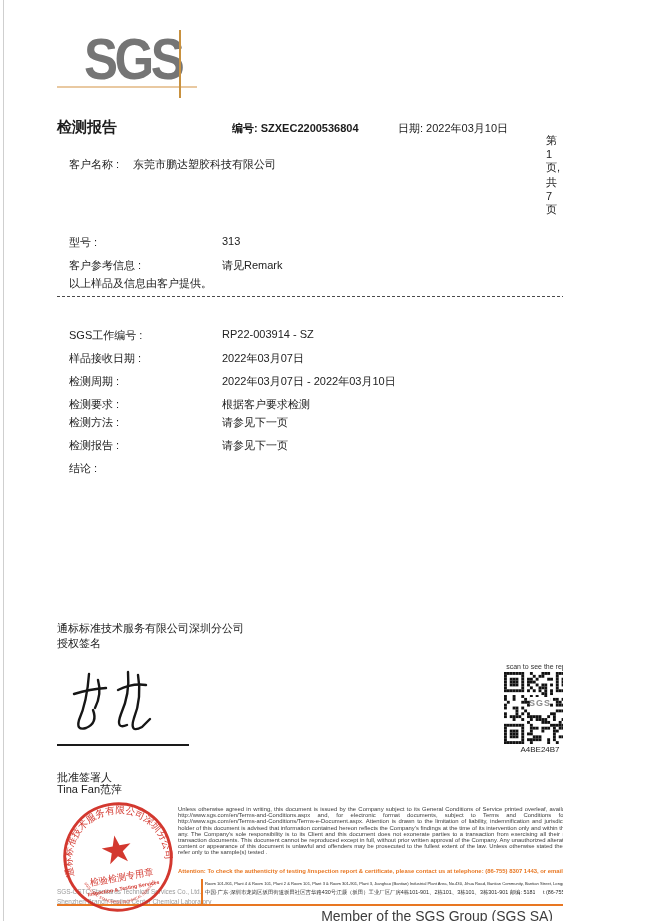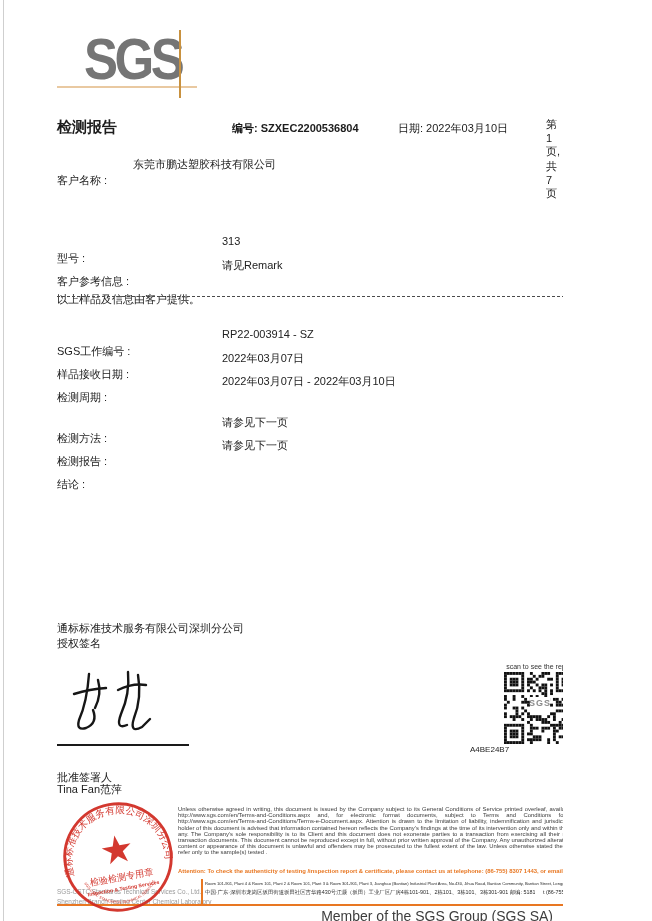--- a/index.html
+++ b/index.html
@@ -11,36 +11,36 @@
   
   #logo-text{left:84px;top:30px;font-size:58px;font-weight:bold;color:#757575;
              letter-spacing:-4px;transform:scaleX(.88);transform-origin:left top;line-height:1;}
   #logo-hline{left:57px;top:86px;width:140px;height:2px;background:#e9c9a1;}
   #logo-vline{left:179px;top:30px;width:2px;height:68px;background:#c8913f;}
   
   .title{font-size:15px;font-weight:bold;color:#1c1c1c;}
   .meta{font-size:11px;color:#1c1c1c;}
   
   .doc-row{position:absolute;left:0;width:652px;height:16px;font-size:11px;color:#222;}
-  .doc-row .lab{position:absolute;left:57px;white-space:nowrap;margin-top:16px;}
+  .doc-row .lab{position:absolute;left:69px;white-space:nowrap;}
   .doc-row .val{position:absolute;white-space:nowrap;}
   .val-a{left:133px;} .val-b{left:222px;}
   #sep-dash{left:57px;top:296px;width:596px;height:1px;
     background:repeating-linear-gradient(90deg,#4a4a4a 0 3px,transparent 3px 5px);}
   #conclusion-text{left:222px;top:455px;width:372px;font-size:11px;line-height:17.5px;color:#222;}
   
   .sig-txt{font-size:11px;color:#222;white-space:nowrap;}
   #sig-underline{left:57px;top:744px;width:132px;height:1.5px;background:#1a1a1a;}
   
   #qr-caption{left:470px;top:663px;width:140px;text-align:center;font-size:7px;color:#333;}
   #qr-box{left:504px;top:672px;width:72px;height:72px;}
   #qr-center-label{left:504px;top:698px;width:72px;text-align:center;font-size:9px;
      font-weight:bold;color:#8a8a8a;letter-spacing:1px;}
   #qr-center-bg{left:530px;top:697px;width:20px;height:13px;background:#fff;}
-  #qr-code-text{left:470px;top:745px;width:140px;font-size:8px;color:#222;}
+  #qr-code-text{left:470px;top:745px;width:140px;text-align:center;font-size:8px;color:#222;}
   
   .fineprint{font-size:5.9px;line-height:6.2px;color:#3c3c3c;text-align:justify;}
   #legal-text{left:178px;top:806px;width:470px;}
   #attention-text{left:178px;top:868px;width:470px;font-size:5.9px;line-height:6.4px;
      font-weight:bold;color:#e87722;}
   .gray-co{font-size:6.4px;color:#9a9a9a;white-space:nowrap;}
   #addr-block{left:205px;top:880px;width:443px;}
   .addr-row{display:flex;justify-content:space-between;align-items:baseline;}
   #addr-en{font-size:4.1px;color:#2a2a2a;white-space:nowrap;overflow:hidden;max-width:370px;}
   #addr-cn{font-size:5.4px;color:#2a2a2a;white-space:nowrap;overflow:hidden;max-width:330px;}
@@ -58,21 +58,21 @@
 
   <div id="scan-edge" class="abs"></div>
 
   <div id="logo-text" class="abs">SGS</div>
   <div id="logo-hline" class="abs"></div>
   <div id="logo-vline" class="abs"></div>
 
   <div class="abs title" style="left:57px;top:118px;">检测报告</div>
   <div class="abs meta" style="left:232px;top:121px;font-weight:bold;">编号: SZXEC2200536804</div>
   <div class="abs meta" style="left:398px;top:121px;">日期: 2022年03月10日</div>
-  <div class="abs meta" style="left:546px;top:117px;">第1页,共7页</div>
+  <div class="abs meta" style="left:546px;top:133px;">第1页,共7页</div>
 
   <div class="doc-row" style="top:157px">
     <span class="lab">客户名称 :</span>
     <span class="val val-a">东莞市鹏达塑胶科技有限公司</span>
   </div>
 
   <div class="doc-row" style="top:235px">
     <span class="lab">型号 :</span>
     <span class="val val-b">313</span>
   </div>
@@ -90,20 +90,24 @@
     <span class="lab">SGS工作编号 :</span>
     <span class="val val-b">RP22-003914 - SZ</span>
   </div>
   <div class="doc-row" style="top:351px">
     <span class="lab">样品接收日期 :</span>
     <span class="val val-b">2022年03月07日</span>
   </div>
   <div class="doc-row" style="top:374px">
     <span class="lab">检测周期 :</span>
     <span class="val val-b">2022年03月07日 - 2022年03月10日</span>
+  </div>
+  <div class="doc-row" style="top:397px">
+    <span class="lab">检测要求 :</span>
+    <span class="val val-b">根据客户要求检测</span>
   </div>
   <div class="doc-row" style="top:415px">
     <span class="lab">检测方法 :</span>
     <span class="val val-b">请参见下一页</span>
   </div>
   <div class="doc-row" style="top:438px">
     <span class="lab">检测报告 :</span>
     <span class="val val-b">请参见下一页</span>
   </div>
   <div class="doc-row" style="top:461px">

